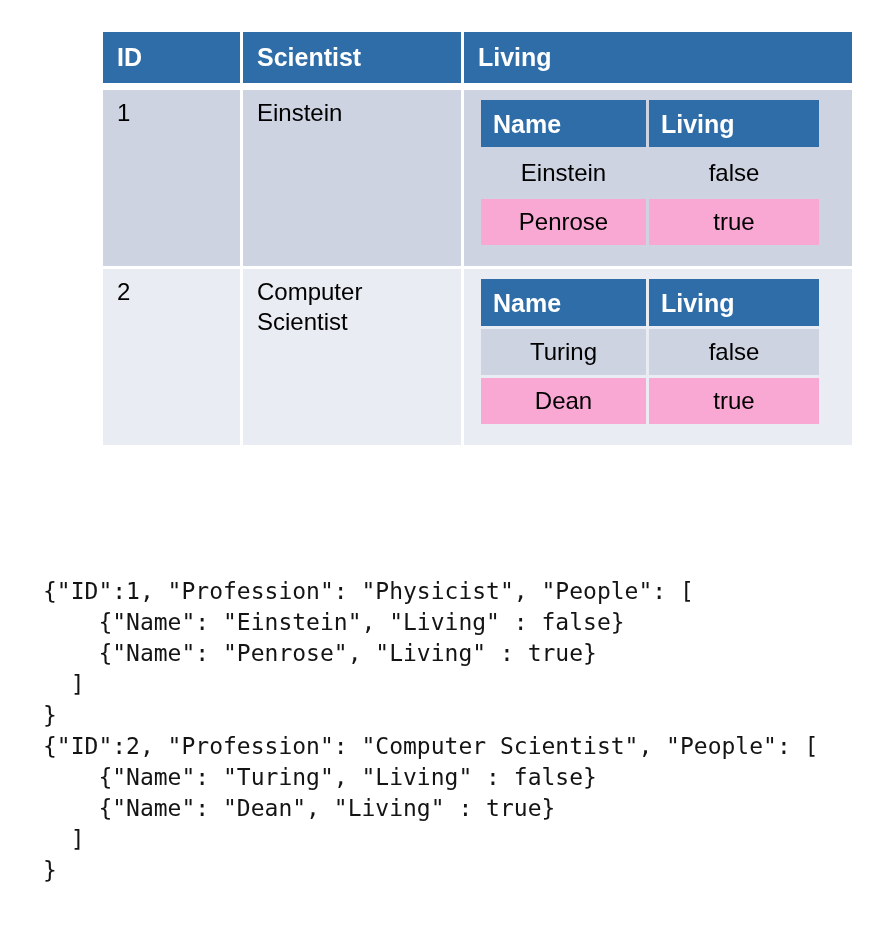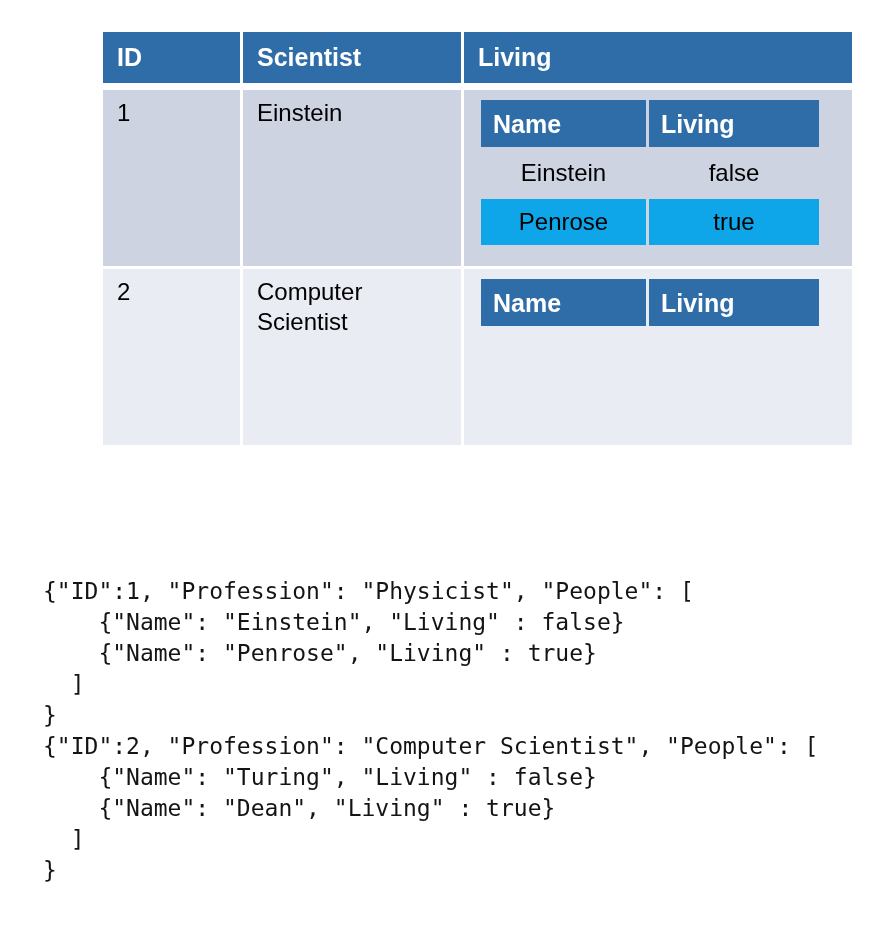--- a/index.html
+++ b/index.html
@@ -77,21 +77,21 @@
   }
   table.nested td {
     font-size: 24px;
     text-align: center;
     vertical-align: middle;
     padding: 0 12px;
     height: 46px;
     box-sizing: border-box;
   }
   table.nested tr.n-dark  td { background: #CDD3E0; }
-  table.nested tr.n-light td { background: #0ea5e9; }
+  table.nested tr.n-light td { background: #f9a8d4; }
 
   
   .code-block {
     position: absolute;
     left: 43px;
     top: 576px;
     font-family: "DejaVu Sans Mono", monospace;
     font-size: 23px;
     line-height: 31px;
     color: #141414;
@@ -154,20 +154,28 @@
                 <col class="n-name">
                 <col class="n-living">
               </colgroup>
             <thead>
               <tr>
                 <th>Name</th>
                 <th>Living</th>
               </tr>
             </thead>
             <tbody>
+              <tr class="n-dark">
+                <td>Turing</td>
+                <td>false</td>
+              </tr>
+              <tr class="n-light">
+                <td>Dean</td>
+                <td>true</td>
+              </tr>
             </tbody>
           </table>
         </td>
       </tr>
     </tbody>
   </table>
 
   <div class="code-block">
     <div class="code-line">{"ID":1, "Profession": "Physicist", "People": [</div>
     <div class="code-line">    {"Name": "Einstein", "Living" : false}</div>

